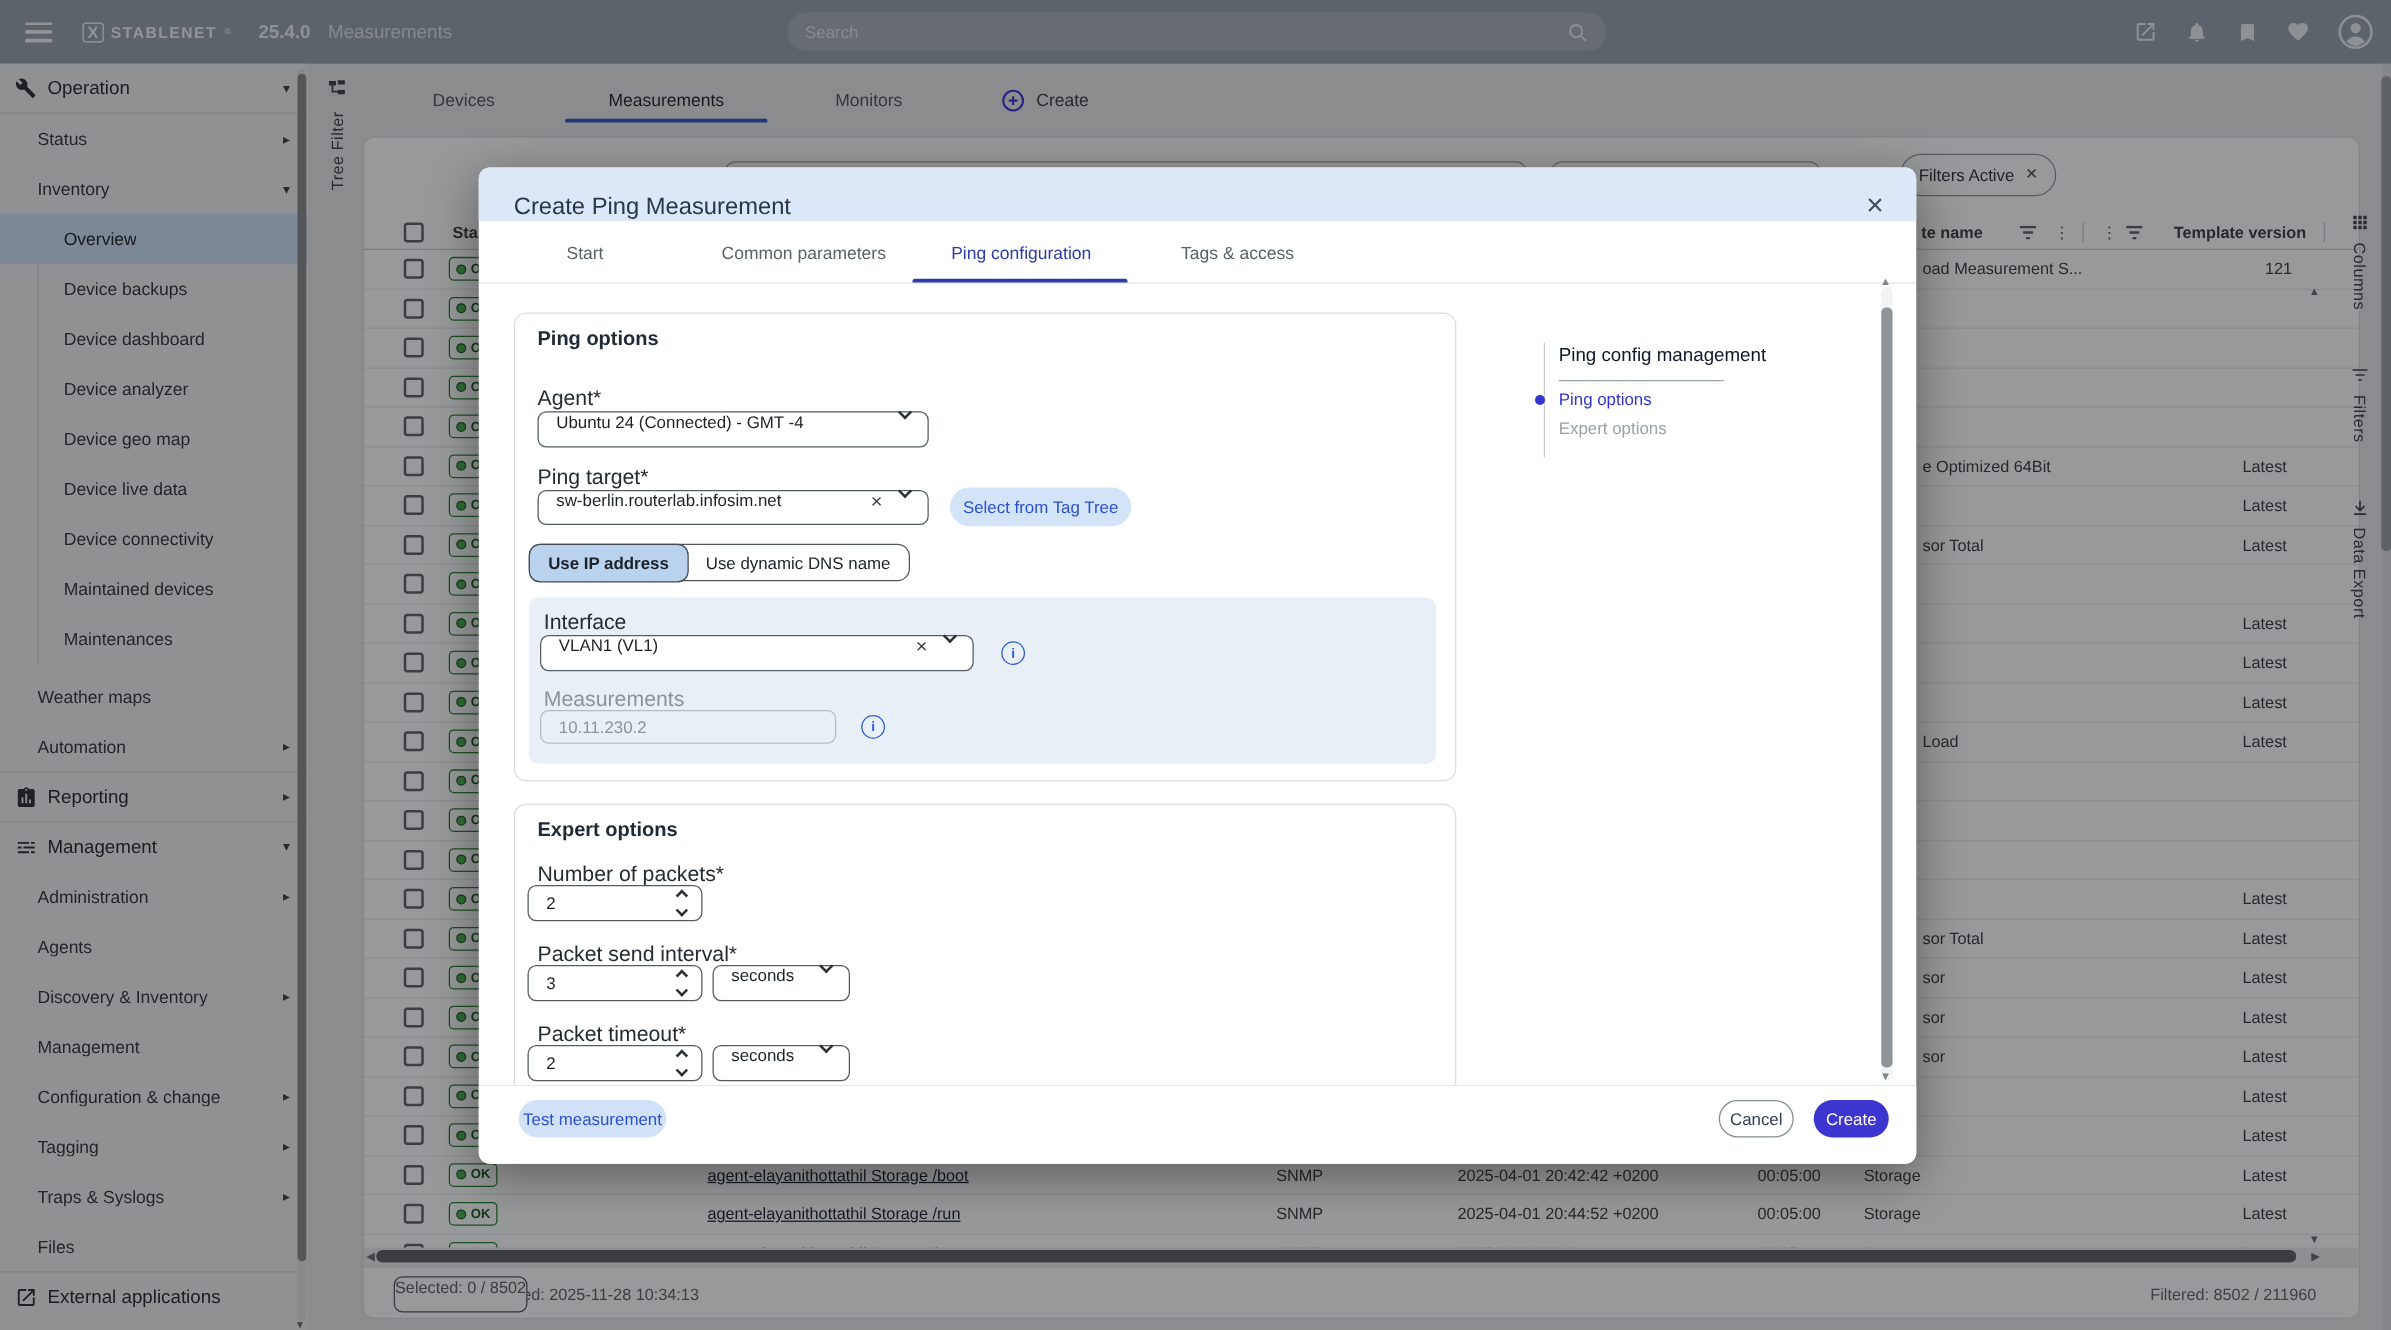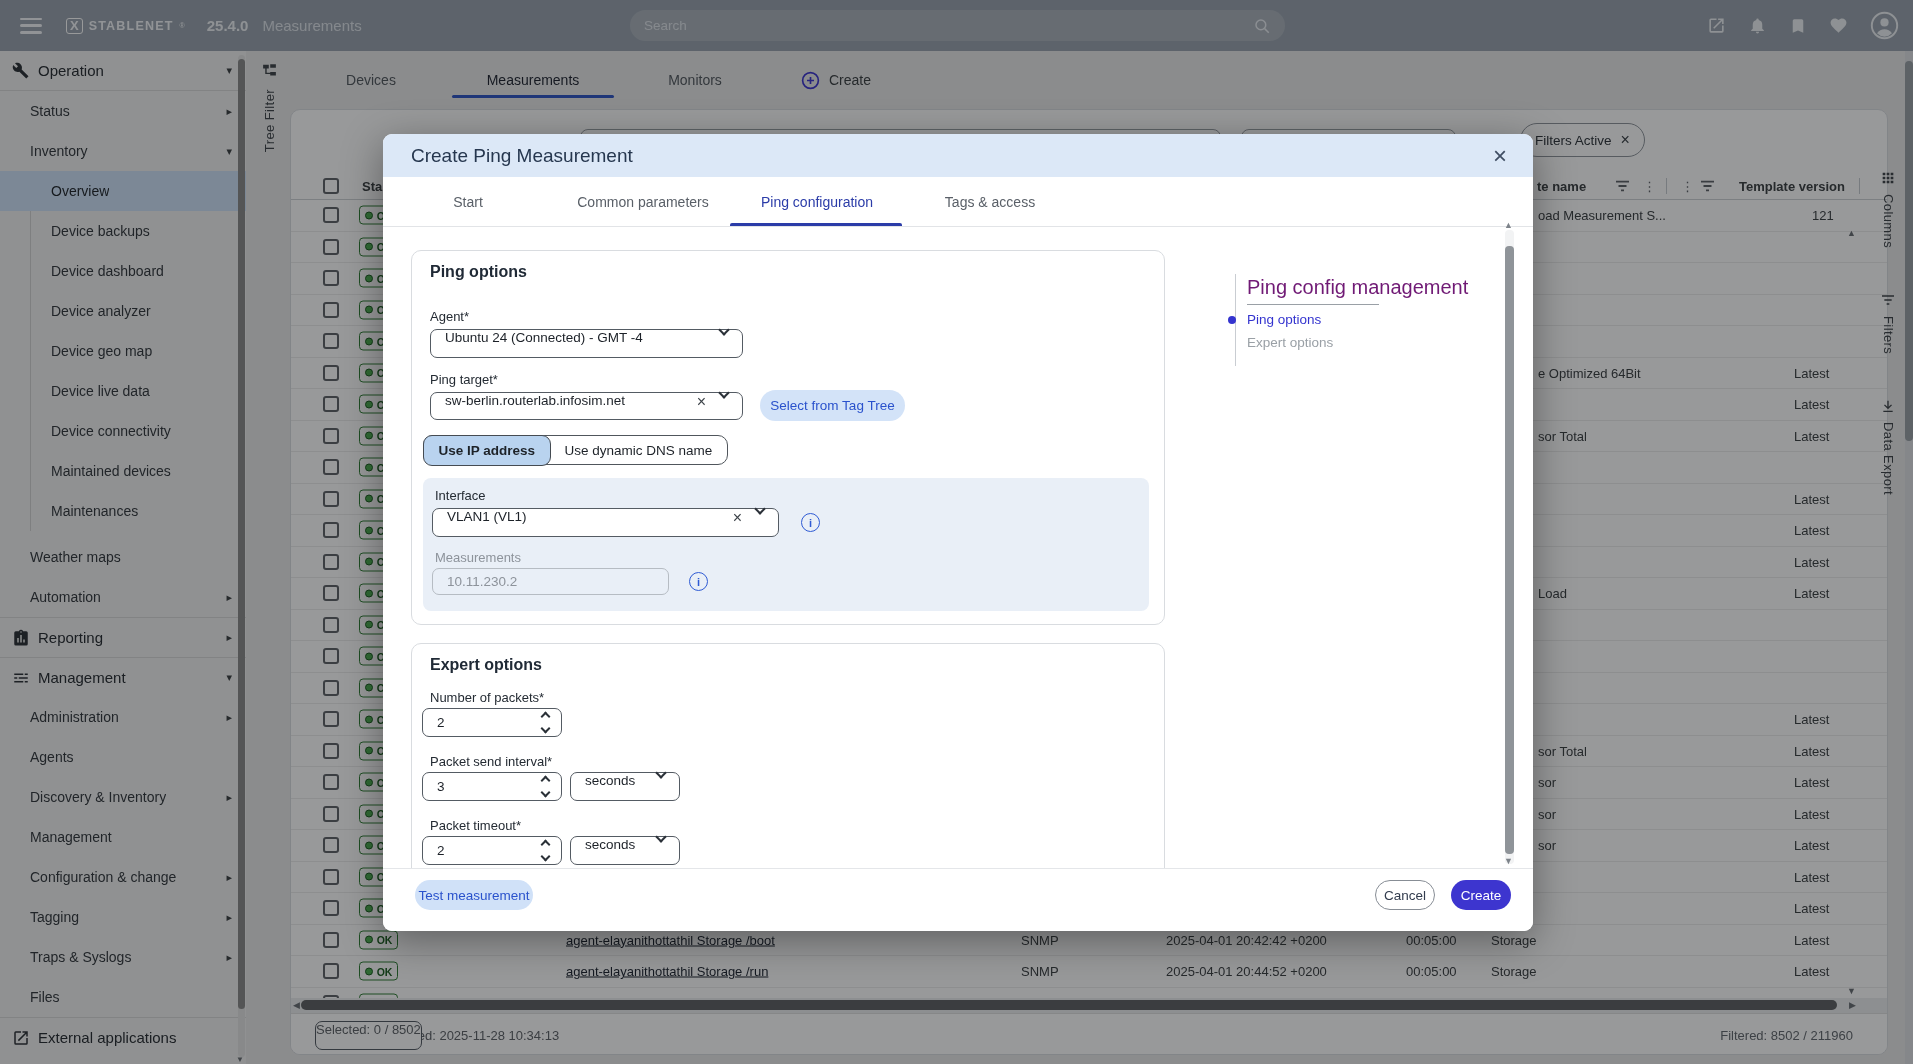--- a/index.html
+++ b/index.html
@@ -96,31 +96,31 @@
   .rr-item{display:flex;flex-direction:column;align-items:center;gap:8px;margin-bottom:44px;color:#3f4449;cursor:pointer}
   .rr-item .vlab{writing-mode:vertical-rl;font-size:13px;letter-spacing:.4px}
   .win-scroll{position:absolute;left:1905px;top:51px;width:8px;height:1013px;background:#dfe1e3;z-index:1}
   .win-thumb{position:absolute;left:0;top:10px;width:8px;height:380px;background:#9aa0a6;border-radius:4px}
 
   
   .backdrop{position:absolute;inset:0;background:rgba(10,12,14,.42);z-index:40}
   .modal{position:absolute;left:383px;top:134px;width:1150px;height:797px;background:#fff;border-radius:9px;
          box-shadow:0 10px 40px rgba(0,0,0,.38);z-index:50}
   .m-head{position:absolute;left:0;top:0;width:100%;height:43px;background:#dce8f7;border-radius:9px 9px 0 0;
-          display:flex;align-items:center}
+          display:flex;align-items:flex-end}
   .m-title{margin-left:28px;font-size:19px;color:#26374f}
   .m-close{position:absolute;right:26px;font-size:24px;color:#3f4d63;cursor:pointer;line-height:1}
   .m-tabs{position:absolute;left:0;top:43px;width:100%;height:50px;border-bottom:1px solid #e2e4e7}
   .m-tab{position:absolute;top:0;height:50px;display:flex;align-items:center;transform:translateX(-50%);
          font-size:14px;font-weight:500;color:#5a6068;cursor:pointer;white-space:nowrap}
   .m-tab.active{color:#2b3ca8}
   .m-underline{position:absolute;left:347px;bottom:0;width:172px;height:3px;background:#2b3ca8;border-radius:2px 2px 0 0}
   .panel{position:absolute;border:1px solid #d9dce0;border-radius:10px;background:#fff}
   .sec-title{position:absolute;font-size:16px;font-weight:700;color:#202a36}
-  .f-label{position:absolute;font-size:13px;color:#242b33;white-space:nowrap}
+  .f-label{position:absolute;font-size:17px;color:#242b33;white-space:nowrap}
   .f-label.dis{color:#8d939b}
   .sel{position:absolute;height:29px;border:1.3px solid #545b63;border-radius:7px;background:#fff;
        display:flex;align-items:flex-start;cursor:pointer}
   .sel .val{margin-left:14px;font-size:13.5px;color:#1c2128;white-space:nowrap}
   .sel .clr{margin-left:auto;font-size:16px;color:#3c4248;padding:0 4px;cursor:pointer}
   .chev{width:8px;height:8px;border-right:2px solid #2b3138;border-bottom:2px solid #2b3138;
         transform:rotate(45deg);margin:-4px 14px 0 10px;flex:0 0 auto}
   .pill{position:absolute;display:flex;align-items:center;justify-content:center;border-radius:16px;
         font-size:13.5px;font-weight:500;cursor:pointer;white-space:nowrap}
   .pill.blue{background:#d3e3f8;color:#2a52cc}
@@ -131,21 +131,21 @@
   .inp{position:absolute;height:27px;border:1.3px solid #b6bcc3;border-radius:7px;display:flex;align-items:center}
   .inp .val{margin-left:14px;font-size:13.5px;color:#8d939b}
   .info{position:absolute;width:19px;height:19px;border:1.7px solid #2f5bd4;border-radius:50%;color:#2f5bd4;
         font-size:11px;font-weight:700;display:flex;align-items:center;justify-content:center;font-style:normal}
   .spin{position:absolute;width:140px;height:29px;border:1.3px solid #545b63;border-radius:7px;display:flex;align-items:center}
   .spin .val{margin-left:14px;font-size:13.5px;color:#1c2128}
   .spin .arrows{margin-left:auto;margin-right:12px;display:flex;flex-direction:column;gap:5px}
   .spin .up{width:7px;height:7px;border-left:2px solid #2b3138;border-top:2px solid #2b3138;transform:rotate(45deg)}
   .spin .dn{width:7px;height:7px;border-right:2px solid #2b3138;border-bottom:2px solid #2b3138;transform:rotate(45deg)}
   .m-nav-line{position:absolute;left:852px;top:140px;width:1px;height:92px;background:#c9cdd2}
-  .m-nav-title{position:absolute;left:864px;top:142px;font-size:20px;color:#701a75}
+  .m-nav-title{position:absolute;left:864px;top:142px;font-size:15px;color:#0f172a}
   .m-nav-hr{position:absolute;left:864px;top:170px;width:132px;height:1px;background:#9aa0a6}
   .m-nav-item{position:absolute;left:864px;font-size:13.5px;color:#9aa0a6;cursor:pointer}
   .m-nav-item.active{color:#3434cf;font-weight:500}
   .m-nav-bullet{position:absolute;left:845px;top:182px;width:8px;height:8px;border-radius:50%;background:#3434cf}
   .m-scroll{position:absolute;left:1122px;top:96px;width:9px;height:634px;background:#f2f3f4;border-radius:4px}
   .m-thumb{position:absolute;left:1122px;top:112px;width:9px;height:608px;background:#8f9499;border-radius:4px}
   .m-sarrow{position:absolute;left:1121px;font-size:9px;color:#7d838a}
   .m-foot{position:absolute;left:0;top:734px;width:100%;height:63px;background:#fff;border-top:1px solid #e4e6e9;
           border-radius:0 0 9px 9px}
   .btn{position:absolute;top:11px;height:30px;border-radius:15px;display:flex;align-items:center;justify-content:center;

